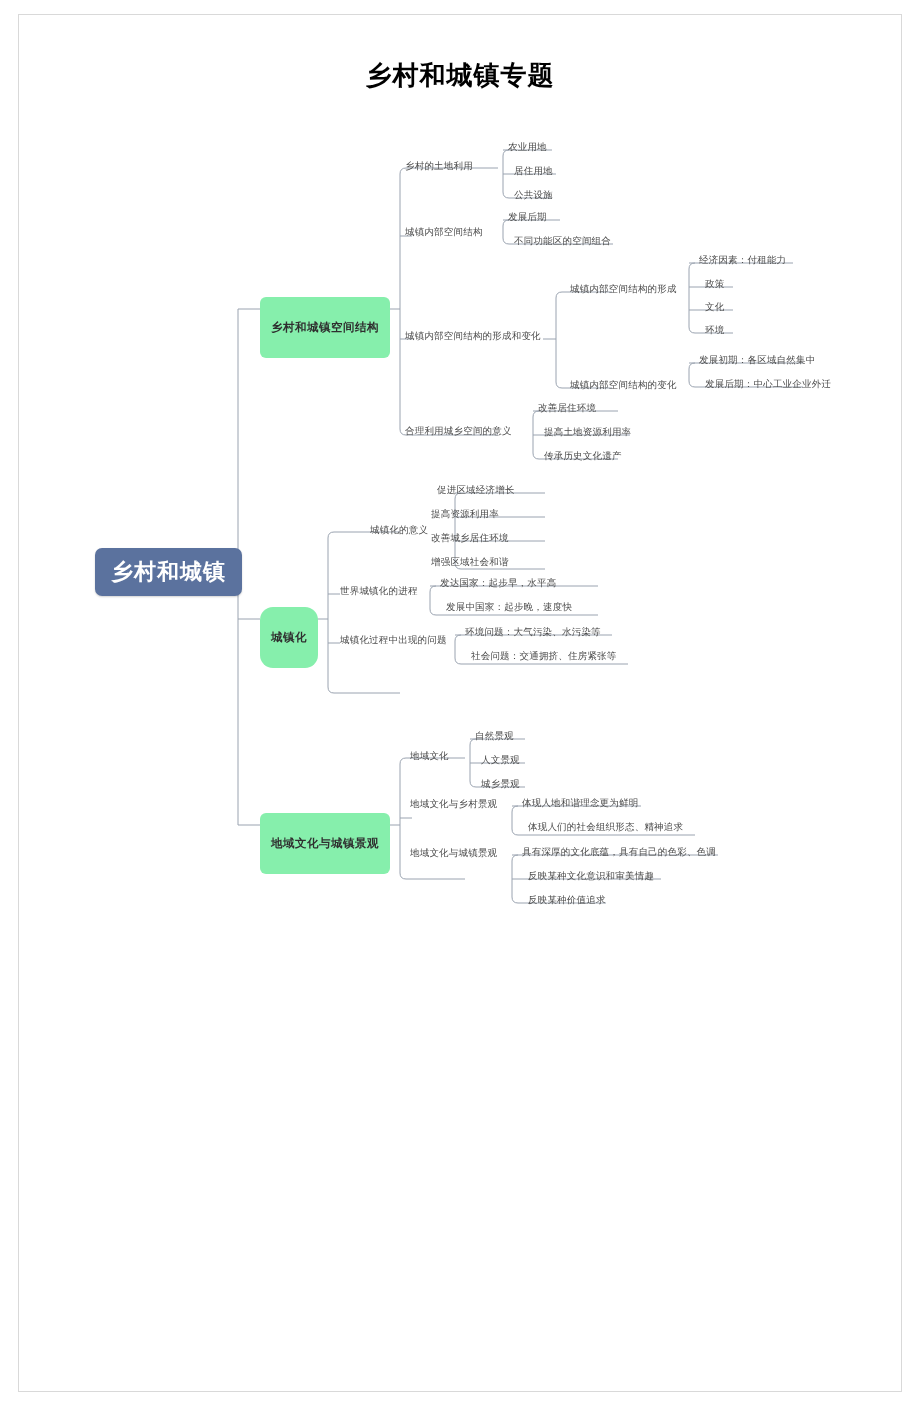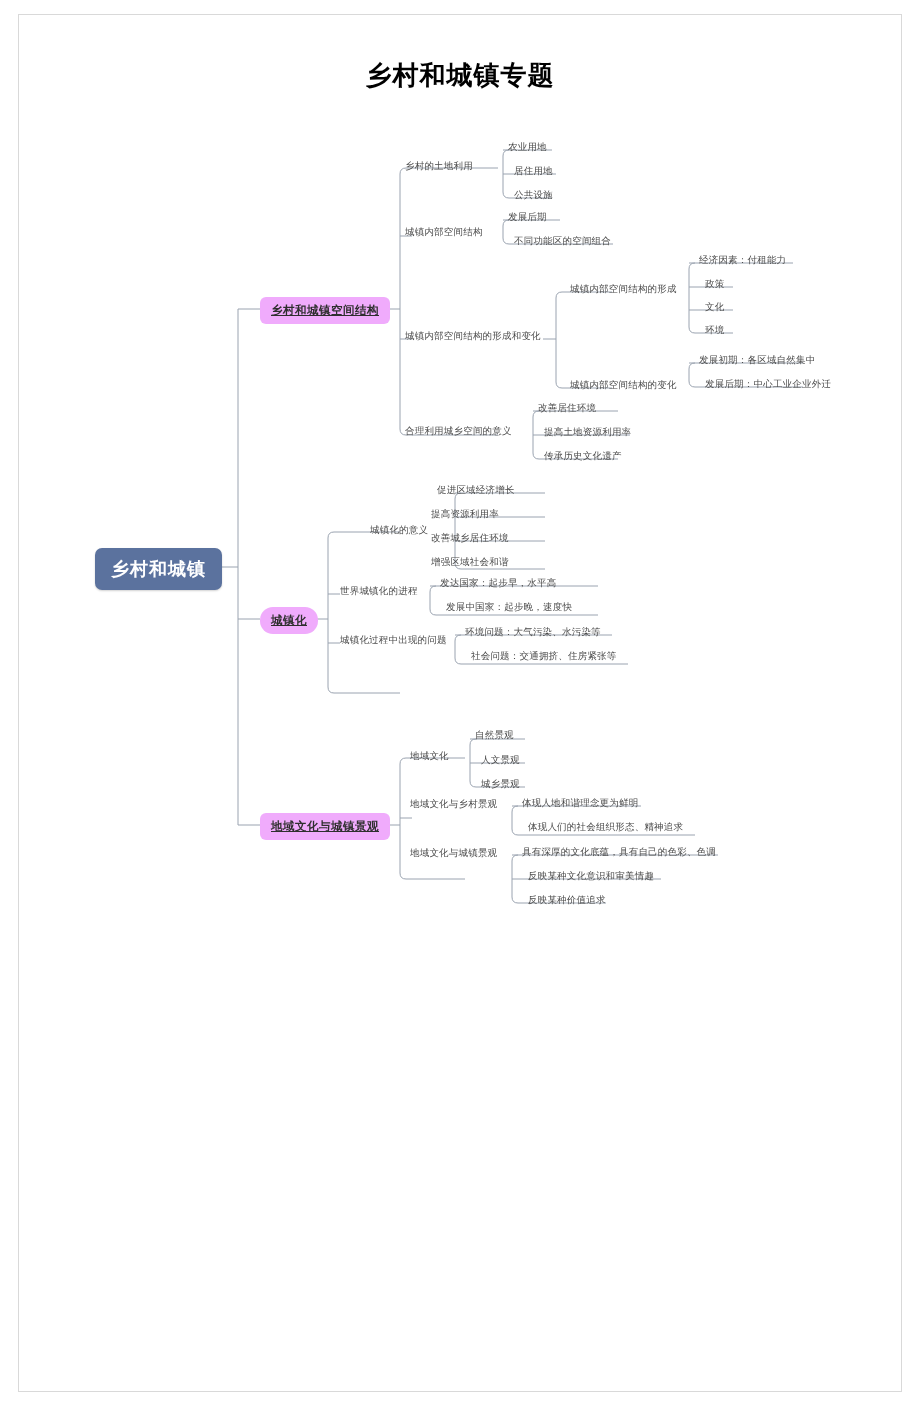--- a/index.html
+++ b/index.html
@@ -51,36 +51,35 @@
     height: 1408px;
   }
   .node {
     position: absolute;
     box-sizing: border-box;
     white-space: nowrap;
   }
   .node-root {
     background: #5b729e;
     color: #ffffff;
-    font-size: 18px;
+    font-size: 22px;
     font-weight: bold;
     border-radius: 7px;
     padding: 9px 16px;
     letter-spacing: 1px;
     box-shadow: 0 1px 2px rgba(0,0,0,0.18);
   }
   .node-l1 {
-    background: #f0abfc;
+    background: #86efac;
     color: #2f2f2f;
     font-size: 11.5px;
     font-weight: bold;
     border-radius: 6px;
-    padding: 6px 11px;
+    padding: 23px 11px;
     letter-spacing: 0.5px;
-    text-decoration: underline;
   }
   .node-l2, .node-l3 {
     color: #4a4a4a;
     font-size: 9.5px;
     padding: 0 4px 2px 4px;
     letter-spacing: 0.2px;
     line-height: 11px;
   }
   .node-l3 {
     color: #4a4a4a;
@@ -261,21 +260,21 @@
   <div class="node node-l3" style="left:436px; top:577px;">发达国家：起步早，水平高</div>
   <div class="node node-l3" style="left:442px; top:601px;">发展中国家：起步晚，速度快</div>
 
   <div class="node node-l3" style="left:461px; top:626px;">环境问题：大气污染、水污染等</div>
   <div class="node node-l3" style="left:467px; top:650px;">社会问题：交通拥挤、住房紧张等</div>
 
   <div class="node node-l2" style="left:406px; top:750px;">地域文化</div>
   <div class="node node-l2" style="left:406px; top:798px;">地域文化与乡村景观</div>
   <div class="node node-l2" style="left:406px; top:847px;">地域文化与城镇景观</div>
 
-  <div class="node node-l3" style="left:471px; top:730px;font-family:Liberation Mono, monospace;">自然景观</div>
+  <div class="node node-l3" style="left:471px; top:730px;">自然景观</div>
   <div class="node node-l3" style="left:477px; top:754px;">人文景观</div>
   <div class="node node-l3" style="left:477px; top:778px;">城乡景观</div>
 
   <div class="node node-l3" style="left:518px; top:797px;">体现人地和谐理念更为鲜明</div>
   <div class="node node-l3" style="left:524px; top:821px;">体现人们的社会组织形态、精神追求</div>
 
   <div class="node node-l3" style="left:518px; top:846px;">具有深厚的文化底蕴，具有自己的色彩、色调</div>
   <div class="node node-l3" style="left:524px; top:870px;">反映某种文化意识和审美情趣</div>
   <div class="node node-l3" style="left:524px; top:894px;">反映某种价值追求</div>
 

